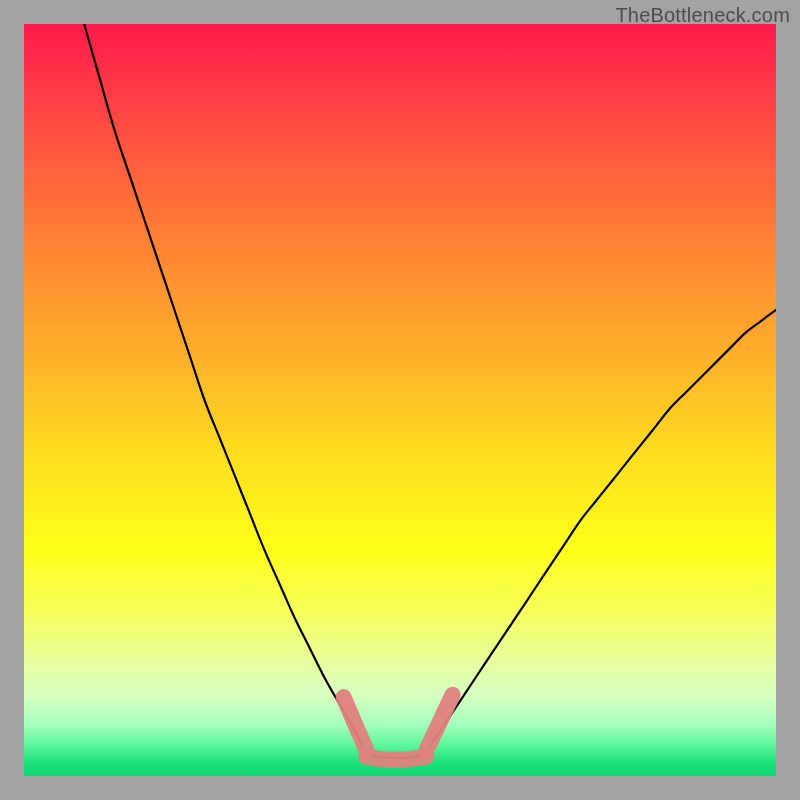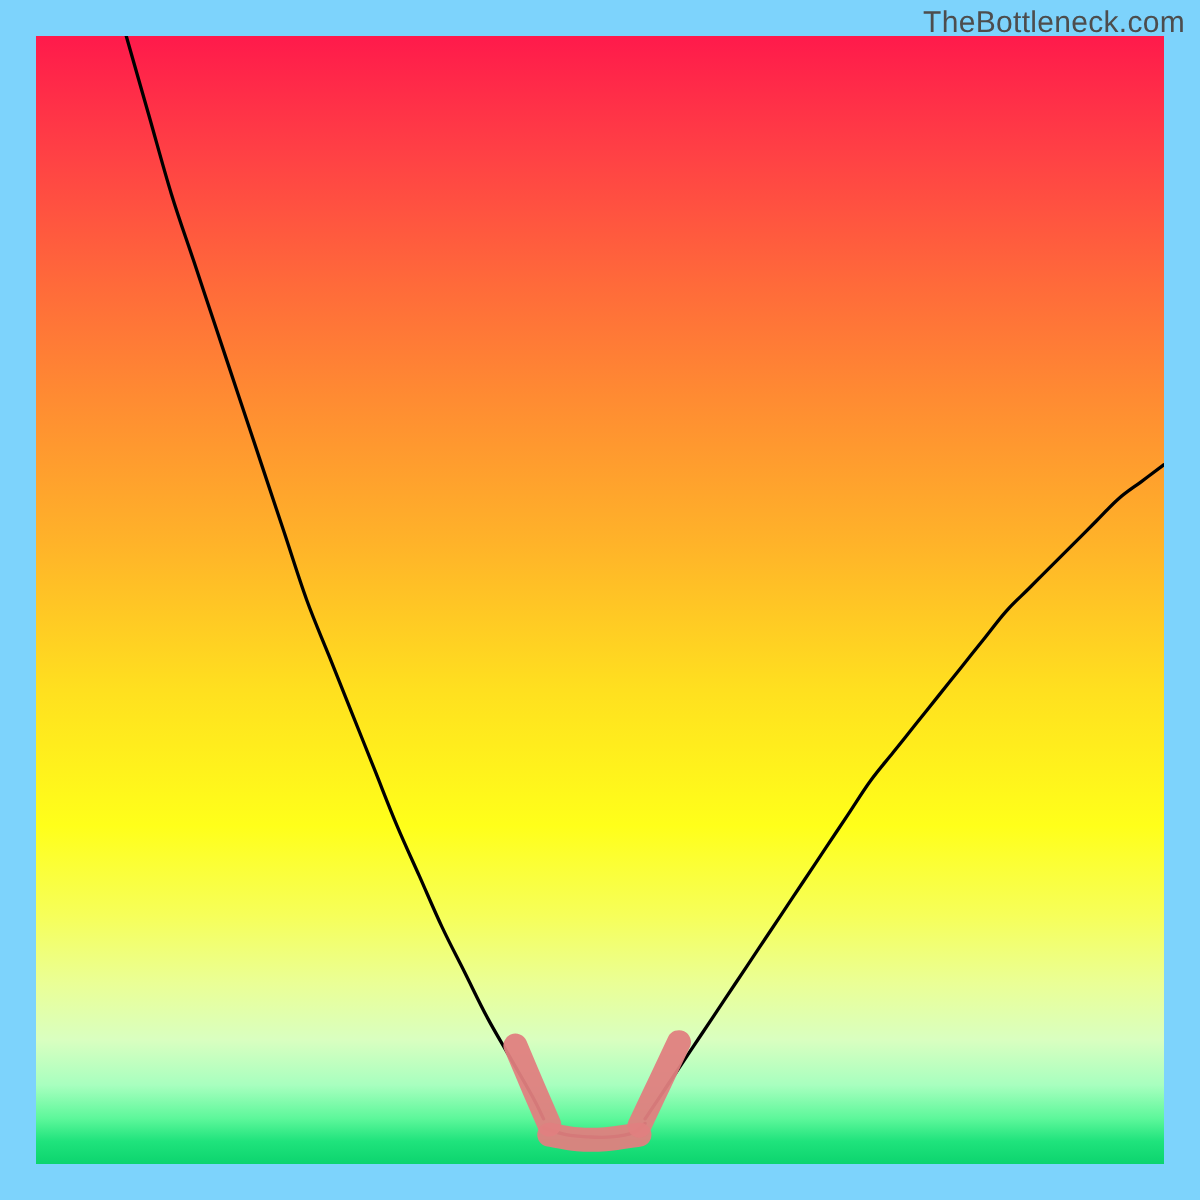--- a/index.html
+++ b/index.html
@@ -8,21 +8,21 @@
     width: 800px;
     height: 800px;
     background: #000;
     font-family: Arial, Helvetica, sans-serif;
     overflow: hidden;
   }
   .frame {
     position: relative;
     width: 800px;
     height: 800px;
-    background: #7dd3fc;
+    background: #a3a3a3;
   }
   .watermark {
     position: absolute;
     top: 4px;
     right: 10px;
     color: #4d4d4d;
     font-size: 20px;
     font-weight: 400;
     z-index: 20;
     letter-spacing: 0.2px;

